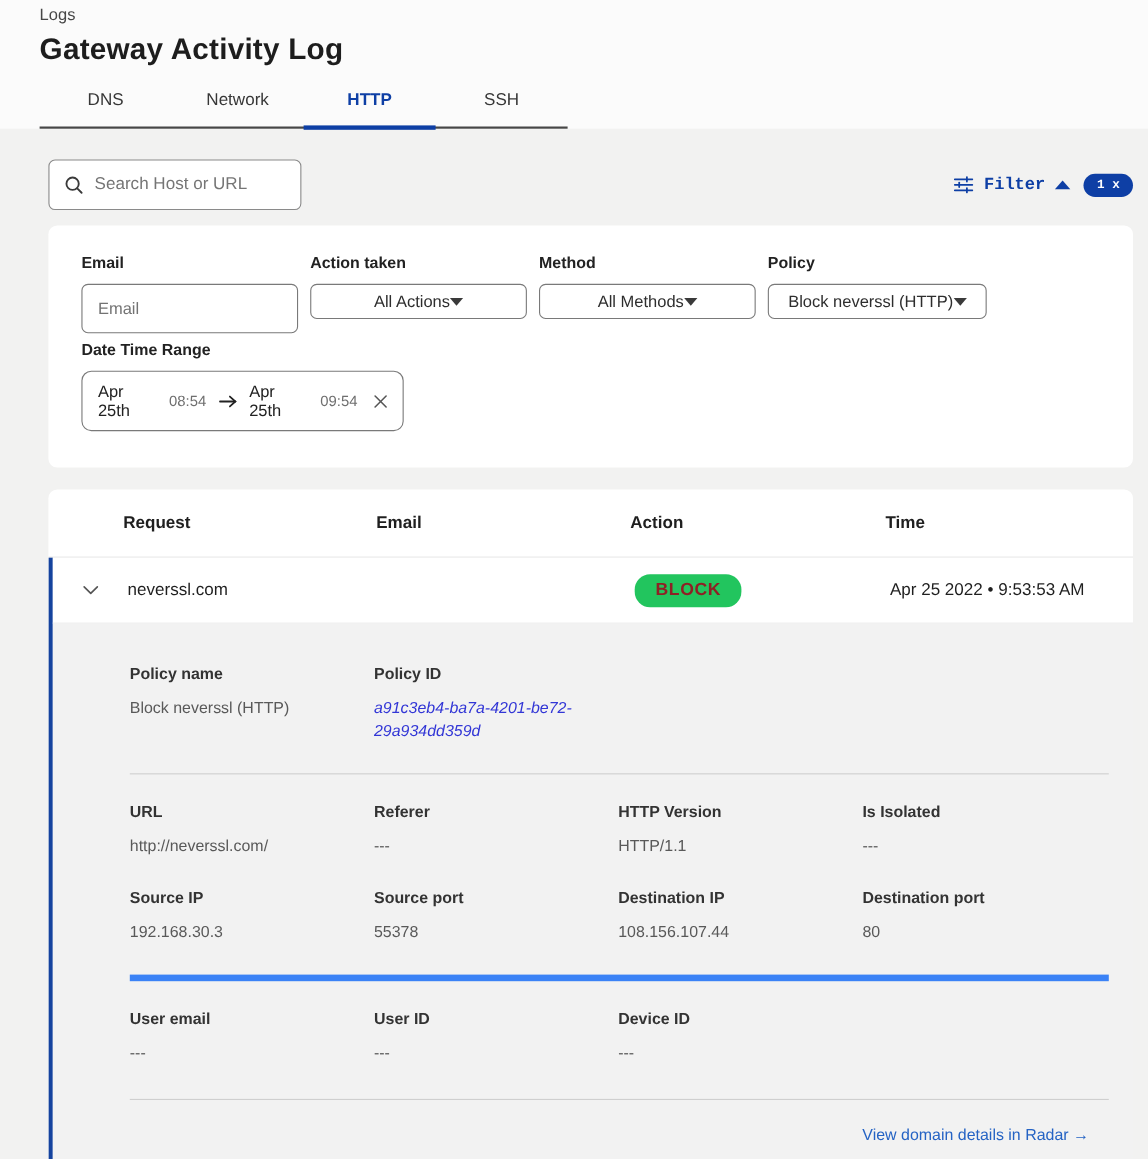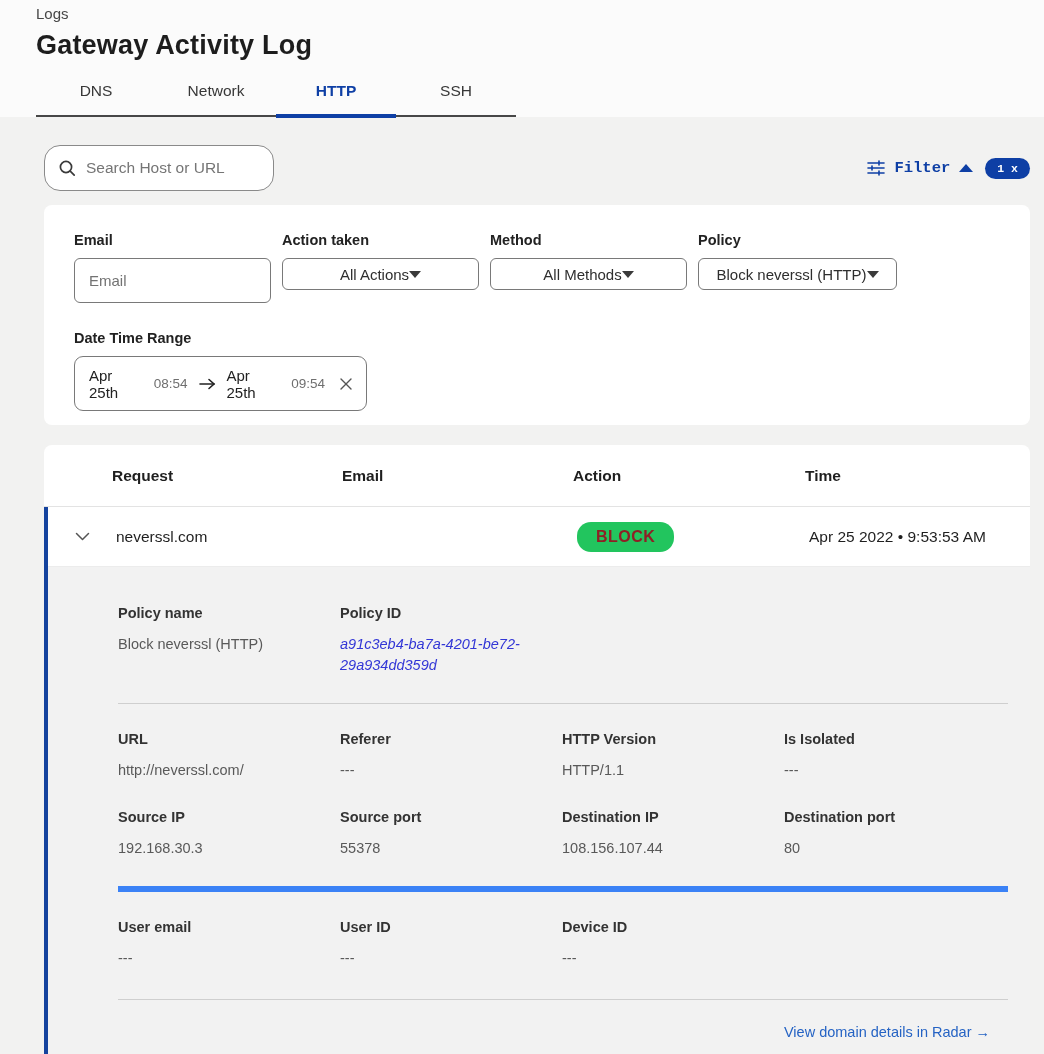--- a/index.html
+++ b/index.html
@@ -14,38 +14,38 @@
   .page-header { background: #fbfbfb; padding: 5px 14px 0 36px; }
   .breadcrumb { font-size: 15px; color: #474747; }
   .page-title { font-size: 27px; font-weight: 700; color: #1d1d1d; margin-top: 8px; letter-spacing: 0.2px; }
   .tabs { display: flex; width: 480px; margin-top: 21px; border-bottom: 2px solid #474747; }
   .tab { width: 120px; text-align: center; padding-bottom: 15px; font-size: 15.5px; color: #373737; cursor: pointer; position: relative; }
   .tab.active { color: #0e3fa5; font-weight: 700; }
   .tab.active .tab-underline { position: absolute; left: 0; right: 0; bottom: -3px; height: 4px; background: #0e3fa5; }
 
   
   .search-row { display: flex; justify-content: space-between; align-items: center; padding: 0 14px 0 44px; margin-top: 28px; }
-  .search-box { display: flex; align-items: center; gap: 10px; width: 230px; height: 46px; background: #fff; border: 1px solid #8a8a8a; border-radius: 16px; padding: 0 13px; justify-content: center; }
+  .search-box { display: flex; align-items: center; gap: 10px; width: 230px; height: 46px; background: #fff; border: 1px solid #8a8a8a; border-radius: 6px; padding: 0 13px; justify-content: center; }
   .search-box input { border: none; outline: none; flex: 1; font-size: 15.5px; color: #222; font-family: inherit; background: transparent; min-width: 0; }
   .search-box input::placeholder { color: #757575; }
   .filter-toggle { display: flex; align-items: center; gap: 9px; cursor: pointer; font-family: Liberation Mono, monospace; }
   .filter-label { color: #0e3fa5; font-weight: 700; font-size: 15.5px; }
   .tri-up { width: 0; height: 0; border-left: 7px solid transparent; border-right: 7px solid transparent; border-bottom: 8px solid #0e3fa5; }
   .filter-badge { background: #0e3fa5; color: #fff; font-size: 11.5px; font-weight: 700; border-radius: 11px; padding: 4px 12px; margin-left: 3px; }
 
   
   .filter-panel { background: #fff; border-radius: 8px; margin: 14px 14px 0 44px; padding: 27px 30px 30px 30px; height: 220px; }
   .field-row { display: flex; gap: 11px; }
   .field { width: 197px; }
   .field-label { font-size: 14.5px; font-weight: 700; color: #222; margin-bottom: 10px; }
   .text-input { width: 100%; height: 45px; border: 1px solid #797979; border-radius: 6px; padding: 0 14px; font-size: 15px; font-family: inherit; color: #222; outline: none; }
   .text-input::placeholder { color: #737373; }
   .select { display: flex; align-items: center; justify-content: center; height: 32px; border: 1px solid #797979; border-radius: 6px; padding: 0 14px; font-size: 15px; color: #2e2e2e; background: #fff; cursor: pointer; }
   .tri-down { width: 0; height: 0; border-left: 6px solid transparent; border-right: 6px solid transparent; border-top: 7px solid #3a3a3a; }
-  .date-section { margin-top: 27px; }
+  .date-section { margin-top: 8px; }
   .date-range { display: flex; align-items: center; gap: 11px; width: 293px; height: 55px; border: 1px solid #797979; border-radius: 9px; padding: 0 14px; background: #fff; cursor: pointer; }
   .date-text { font-size: 15px; color: #222; }
   .time-text { font-size: 13.5px; color: #6f6f6f; }
   .clear-x { margin-left: 4px; display: flex; align-items: center; cursor: pointer; }
 
   
   .table-card { background: #fff; border-radius: 8px; margin: 20px 14px 0 44px; min-height: 604px; display: flex; flex-direction: column; overflow: hidden; }
   .tgrid { display: grid; grid-template-columns: 68px 230px 231px 232px 1fr; align-items: center; }
   .thead { height: 62px; border-bottom: 1px solid #e3e3e3; font-size: 15.5px; font-weight: 700; color: #1f1f1f; }
   .expanded-group { border-left: 4px solid #15439e; flex: 1; display: flex; flex-direction: column; }

